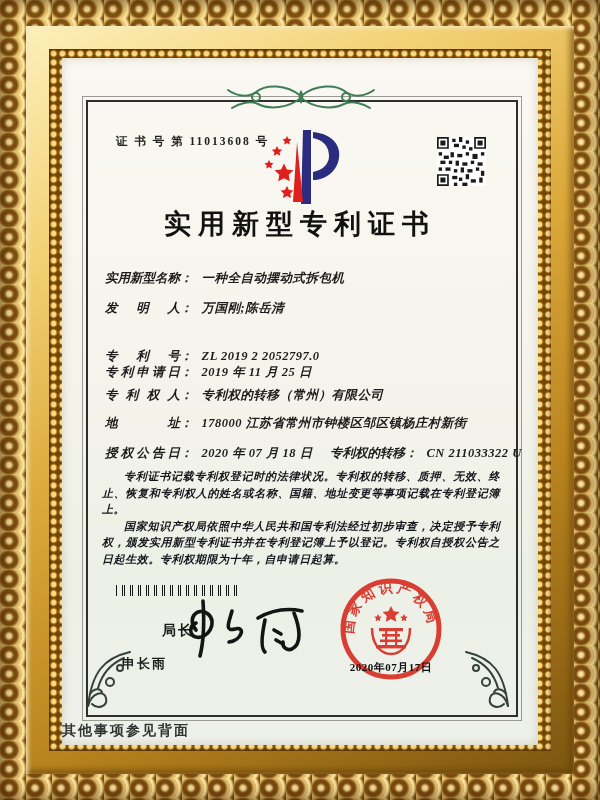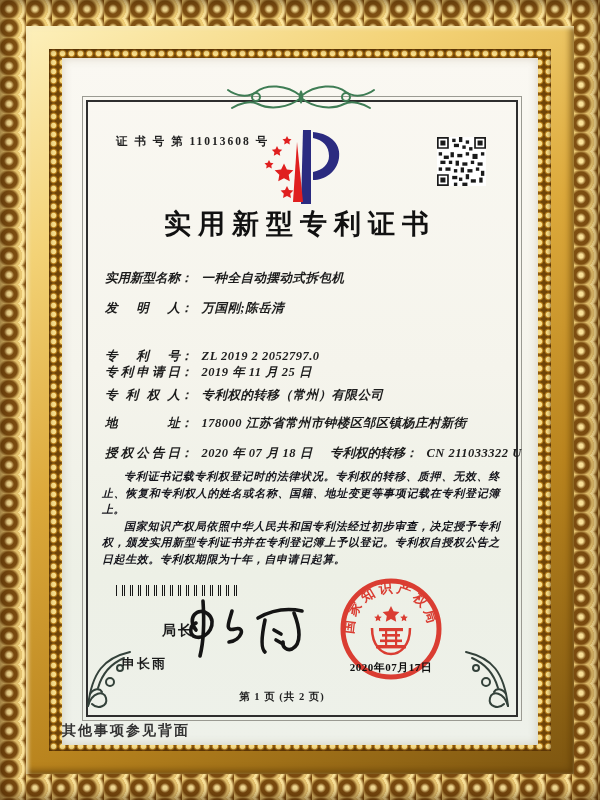--- a/index.html
+++ b/index.html
@@ -236,16 +236,15 @@
         <rect x="41" y="52" width="24" height="3.2" stroke="none"></rect>
         <rect x="44" y="58" width="18" height="2.6" stroke="none"></rect>
         <rect x="42" y="63.5" width="22" height="2.6" stroke="none"></rect>
         <rect x="38" y="69" width="30" height="3.4" stroke="none"></rect>
         <rect x="47" y="55" width="2.2" height="14" stroke="none"></rect>
         <rect x="57" y="55" width="2.2" height="14" stroke="none"></rect>
       </g>
     </svg>
     <div class="seal-date">2020年07月17日</div>
 
-    <div class="page-footer">第 1 页 (共 2 页)</div>
     <div class="back-note">其他事项参见背面</div>
   </div>
 </div>
 
 </body></html>

